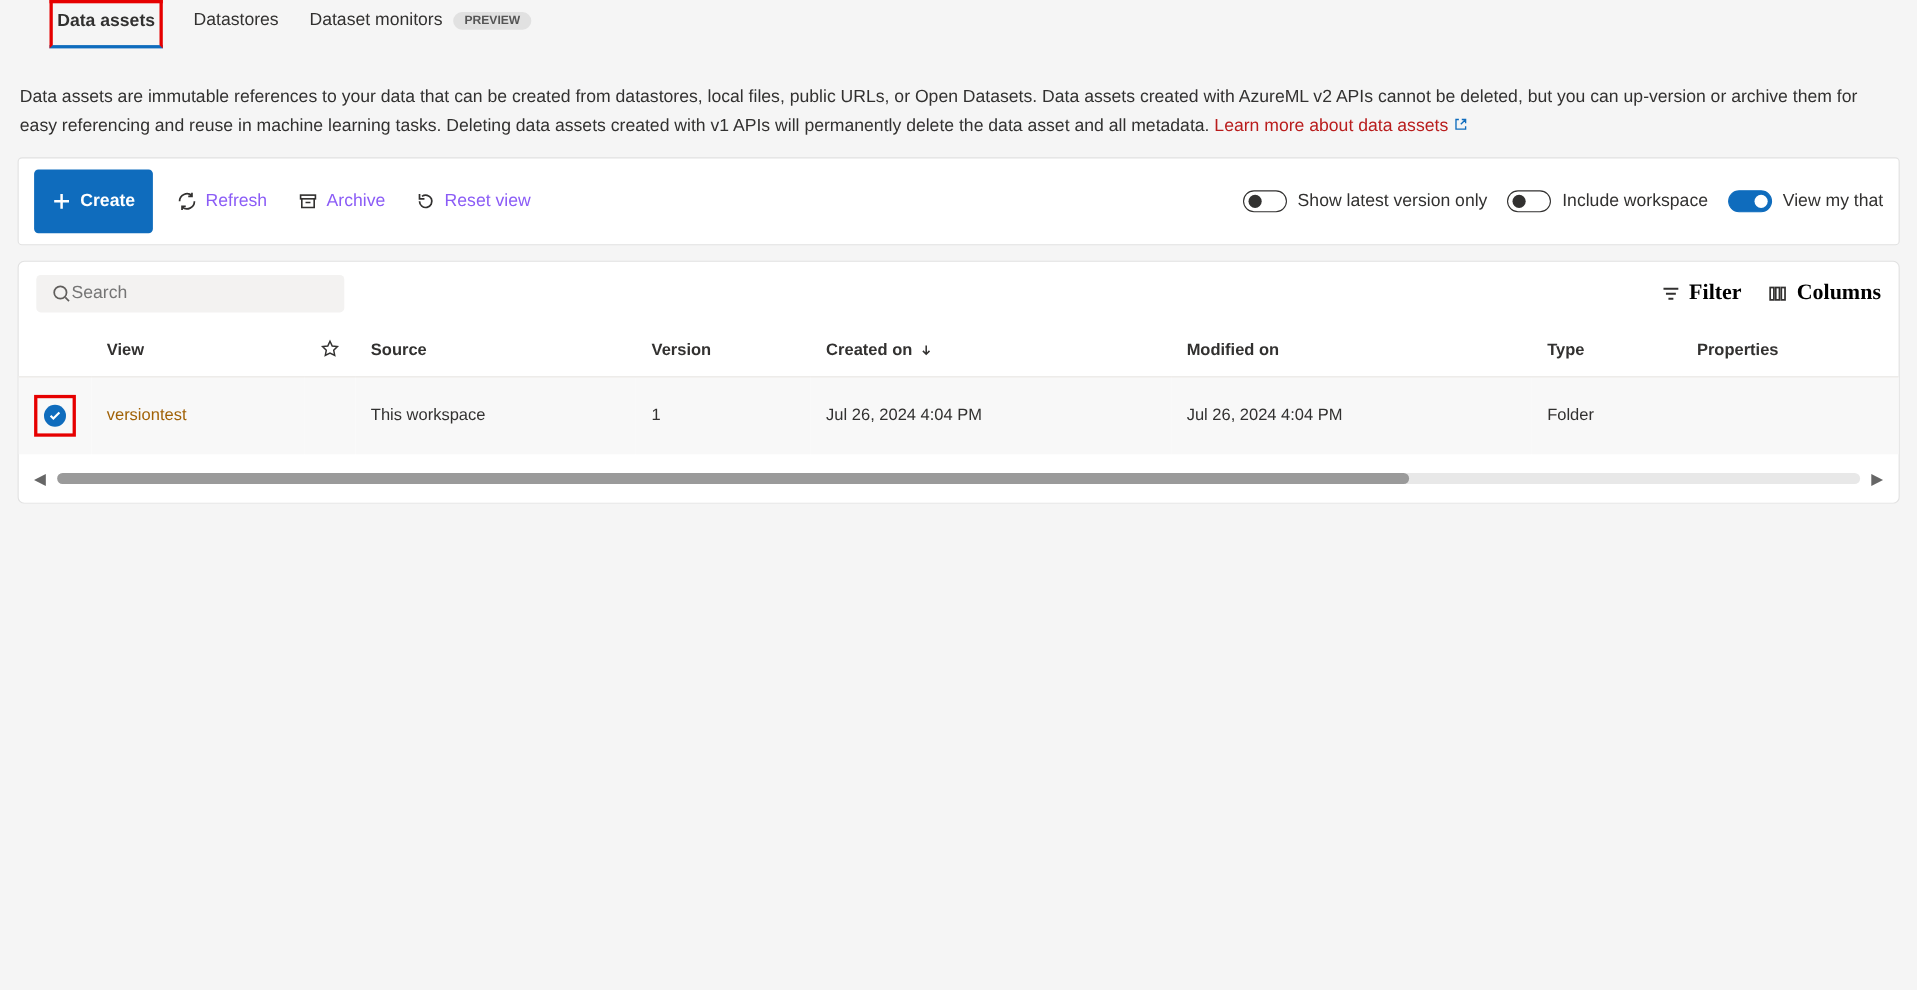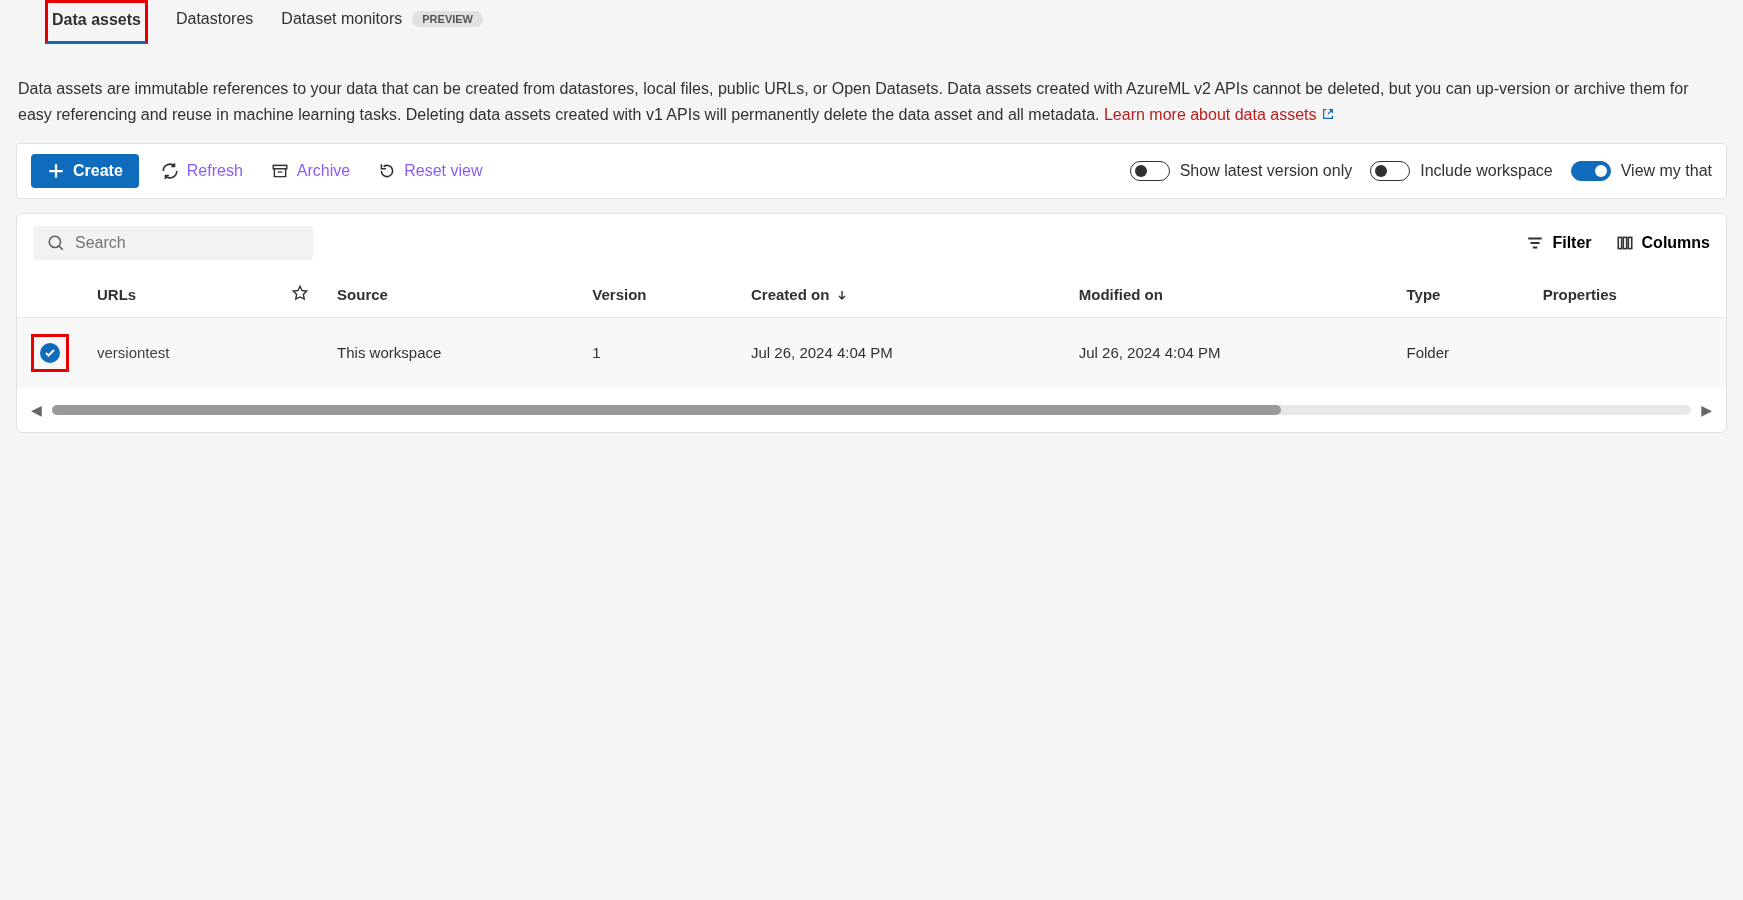--- a/index.html
+++ b/index.html
@@ -12,39 +12,39 @@
 .tab { padding: 8px 0 12px 0; font-size: 16px; cursor: pointer; border-bottom: 3px solid transparent; display: flex; align-items: center; gap: 10px; }
 .tab.active { font-weight: 600; border-bottom-color: #0F6CBD; margin-left: 27px; }
 .badge { background: #e1e1e1; color: #555; font-size: 11px; font-weight: 600; padding: 2px 10px; border-radius: 10px; }
 
 .highlight-red { border: 3px solid #e60000; }
 
 .desc { font-size: 16px; line-height: 1.65; padding: 24px 2px 14px 2px; color: #323130; }
 .desc a { color: #b91c1c; text-decoration: none; }
 
 .toolbar { background: #fff; border: 1px solid #e1e1e1; border-radius: 4px; display: flex; align-items: center; padding: 10px 14px; gap: 18px; }
-.btn-primary { background: #0F6CBD; color: #fff; border: none; padding: 8px 16px; font-size: 16px; font-weight: 600; border-radius: 4px; display: flex; align-items: flex-end; gap: 8px; cursor: pointer; }
+.btn-primary { background: #0F6CBD; color: #fff; border: none; padding: 20px 16px; font-size: 16px; font-weight: 600; border-radius: 4px; display: flex; align-items: flex-end; gap: 8px; cursor: pointer; }
 .btn-toolbar { background: transparent; border: none; font-size: 16px; display: flex; align-items: center; gap: 8px; cursor: pointer; color: #8b5cf6; padding: 6px 4px; }
 .spacer { flex: 1; }
 .toggle-group { display: flex; align-items: center; gap: 10px; font-size: 16px; }
 .toggle { width: 40px; height: 20px; border-radius: 10px; border: 1px solid #323130; position: relative; cursor: pointer; background: #fff; }
 .toggle .knob { width: 12px; height: 12px; background: #323130; border-radius: 50%; position: absolute; top: 3px; left: 4px; }
 .toggle.on { background: #0F6CBD; border-color: #0F6CBD; }
 .toggle.on .knob { background: #fff; left: 23px; }
 
 .table-card { background: #fff; border: 1px solid #e1e1e1; border-radius: 6px; margin-top: 14px; padding-bottom: 10px; }
 .table-toolbar { display: flex; align-items: center; padding: 12px 16px; }
-.search { display: flex; align-items: center; gap: 10px; background: #f3f2f1; border-radius: 4px; padding: 8px 14px; width: 280px; }
+.search { display: flex; align-items: center; background: #f3f2f1; border-radius: 4px; padding: 8px 14px; width: 280px; }
 .search input { border: none; background: transparent; font-size: 16px; outline: none; flex: 1; }
-.tbl-btn { background: transparent; border: none; font-size: 16px; font-weight: 600; display: flex; align-items: center; gap: 8px; cursor: pointer; margin-left: 24px; }
+.tbl-btn { background: transparent; border: none; font-size: 20px; font-weight: 600; display: flex; align-items: center; gap: 8px; cursor: pointer; margin-left: 24px; font-family: Liberation Serif, serif; }
 
 .tbl { width: 100%; border-collapse: collapse; }
 .tbl th { text-align: left; font-weight: 600; font-size: 15px; padding: 12px 14px; border-bottom: 1px solid #edebe9; }
 .tbl td { padding: 16px 14px; font-size: 15px; background: #f8f8f8; }
-.tbl .name-link { color: #404040; cursor: pointer; }
+.tbl .name-link { color: #a16207; cursor: pointer; }
 .check-icon { width: 20px; height: 20px; background: #0F6CBD; border-radius: 50%; display: flex; align-items: center; justify-content: center; }
 .check-icon svg { width: 12px; height: 12px; }
 
 .scroll-area { display: flex; align-items: center; gap: 10px; padding: 14px 14px 4px 14px; }
 .scroll-track { flex: 1; height: 10px; background: #e8e8e8; border-radius: 5px; position: relative; }
 .scroll-thumb { position: absolute; left: 0; width: 75%; height: 10px; background: #9a9a9a; border-radius: 5px; }
 .scroll-arrow { color: #666; cursor: pointer; }
 
 .ico { width: 18px; height: 18px; flex-shrink: 0; }
 </style>
@@ -144,21 +144,21 @@
             <rect x="11" y="3" width="3" height="10"></rect>
           </svg>
         <span>Columns</span>
       </button>
     </div>
 
     <table class="tbl">
       <thead>
         <tr>
           <th style="width:44px;"></th>
-          <th>URLs</th>
+          <th>View</th>
           <th style="width:44px;">
             <svg class="ico" viewBox="0 0 16 16" fill="none" stroke="#323130" stroke-width="1.2">
                 <path d="M8 2l1.8 3.8 4.2.5-3 3 0.8 4.1L8 11.5 4.2 13.4 5 9.3 2 6.3l4.2-.5z"></path>
               </svg>
           </th>
           <th>Source</th>
           <th>Version</th>
           <th>
             <span>Created on</span>
             <svg style="width:12px;height:12px;vertical-align:-1px;margin-left:2px;" viewBox="0 0 12 12" fill="none" stroke="#323130" stroke-width="1.4">

